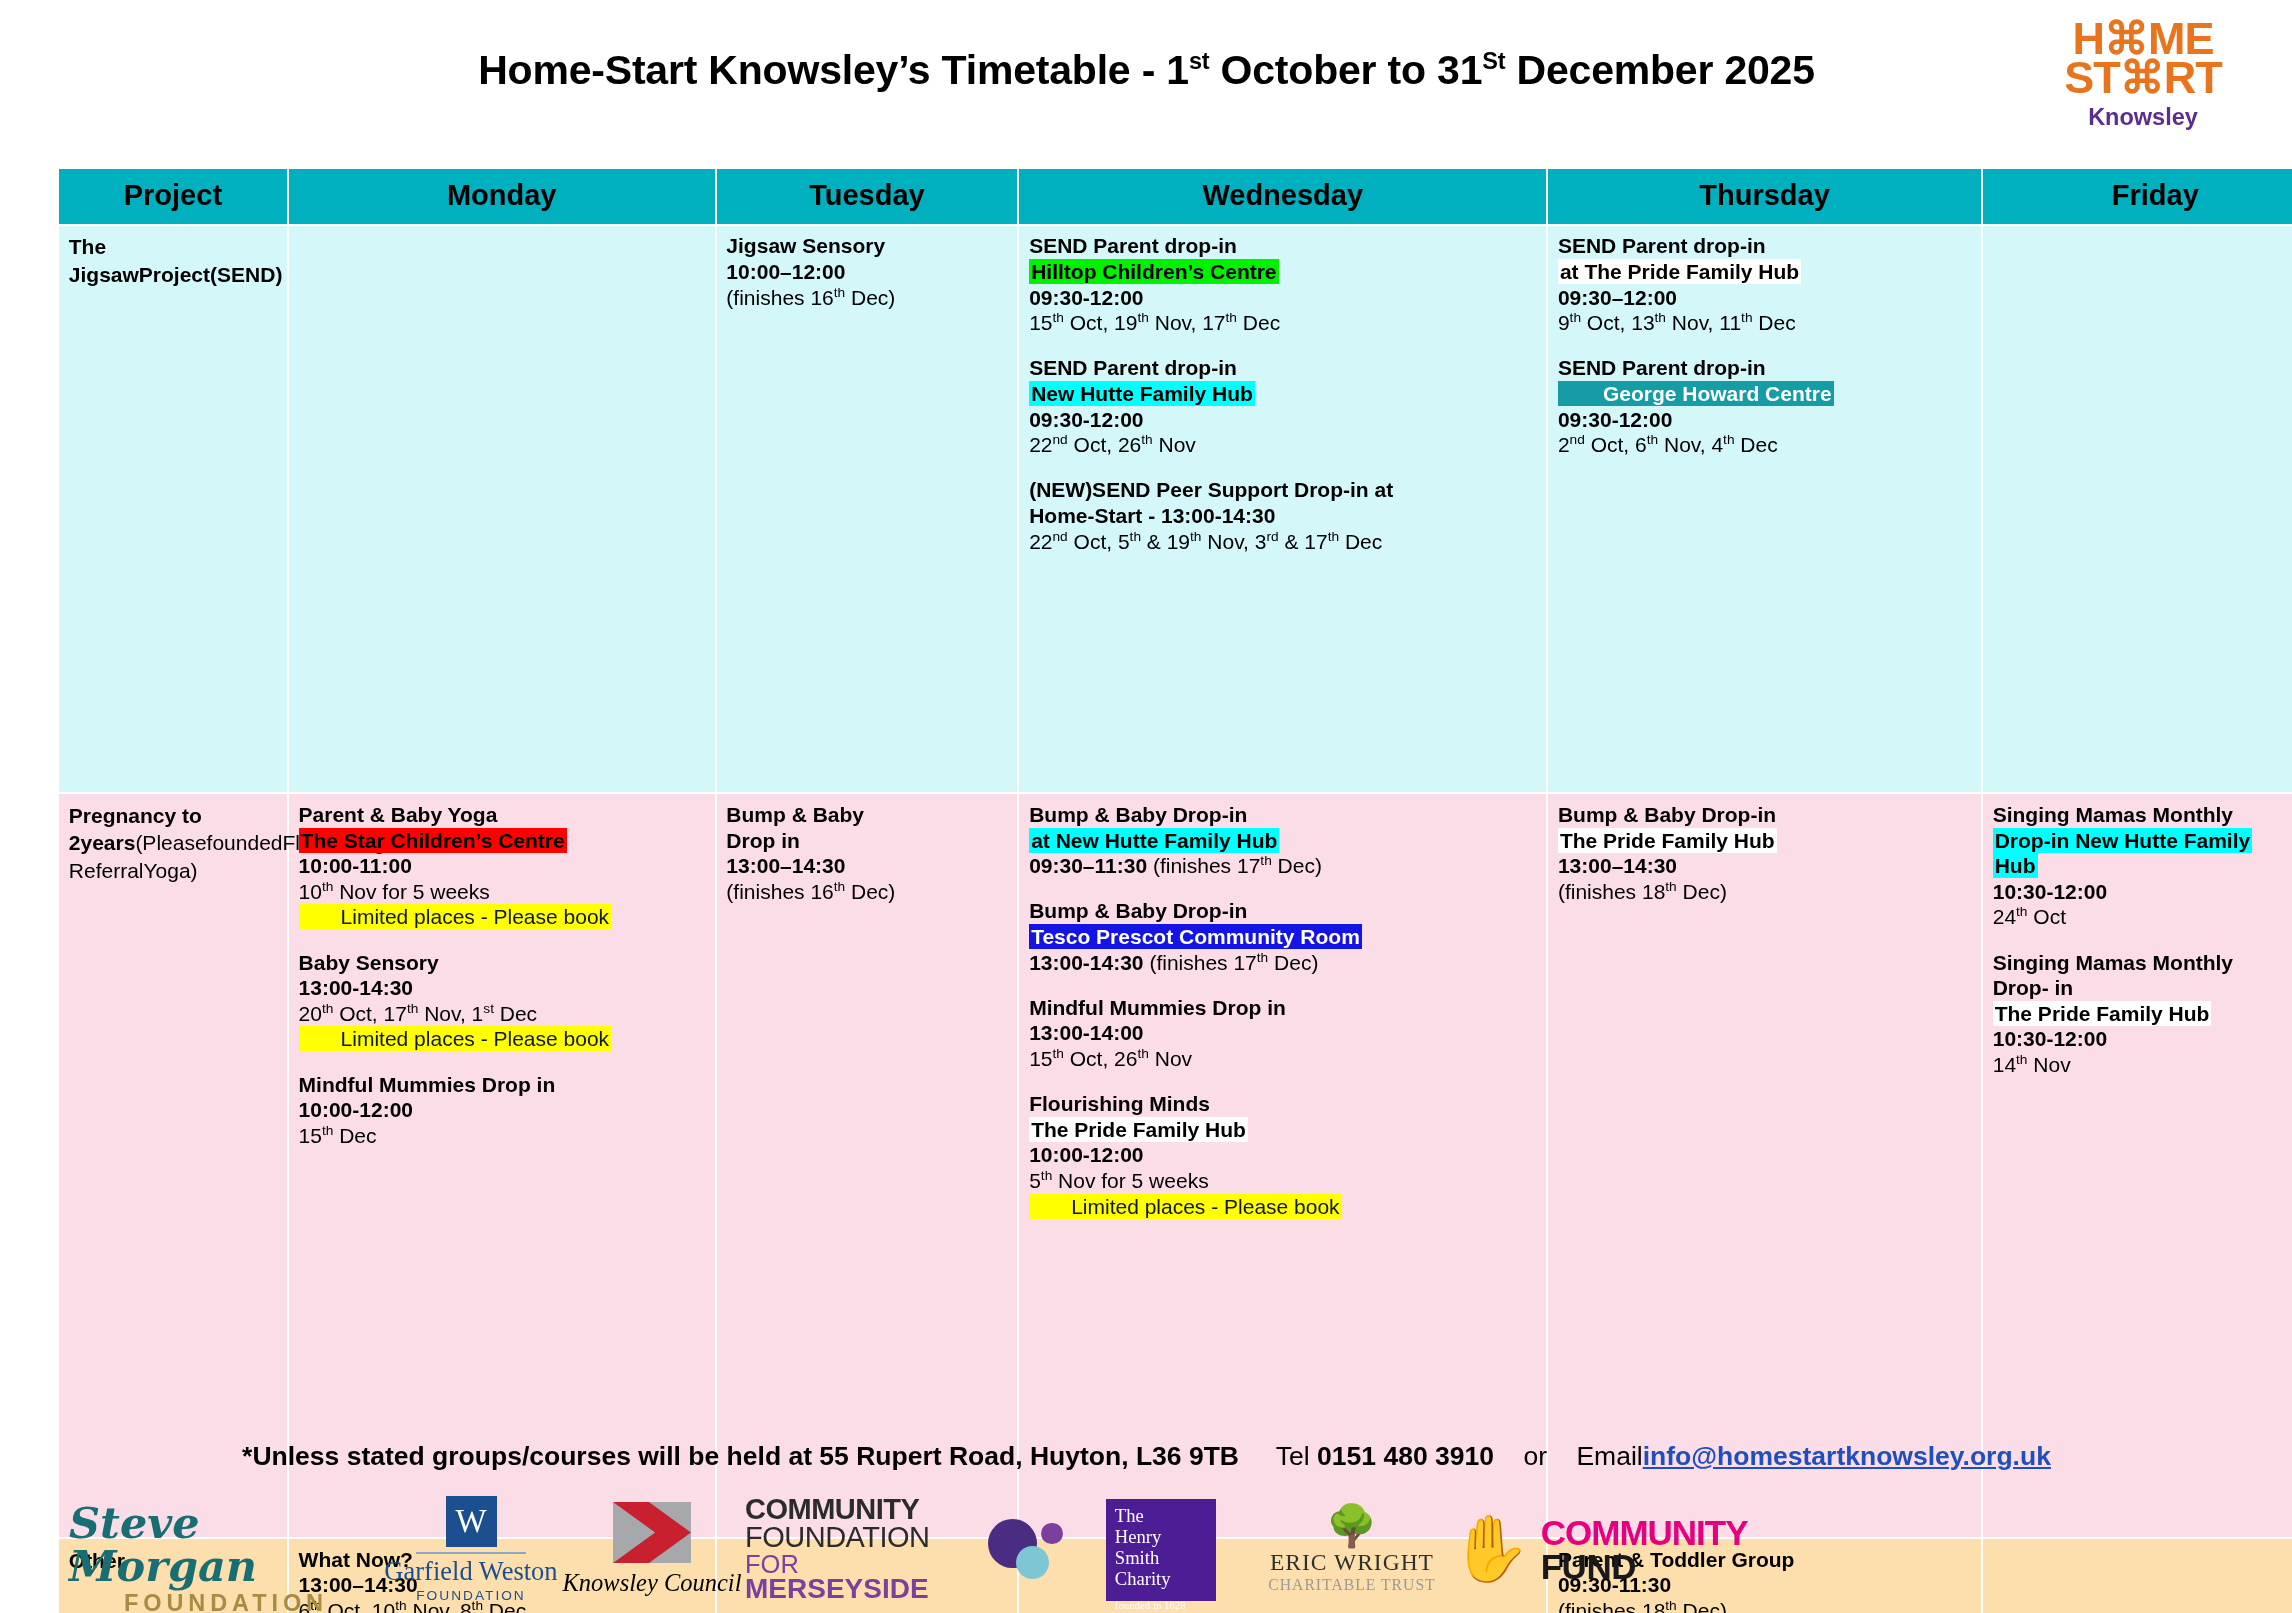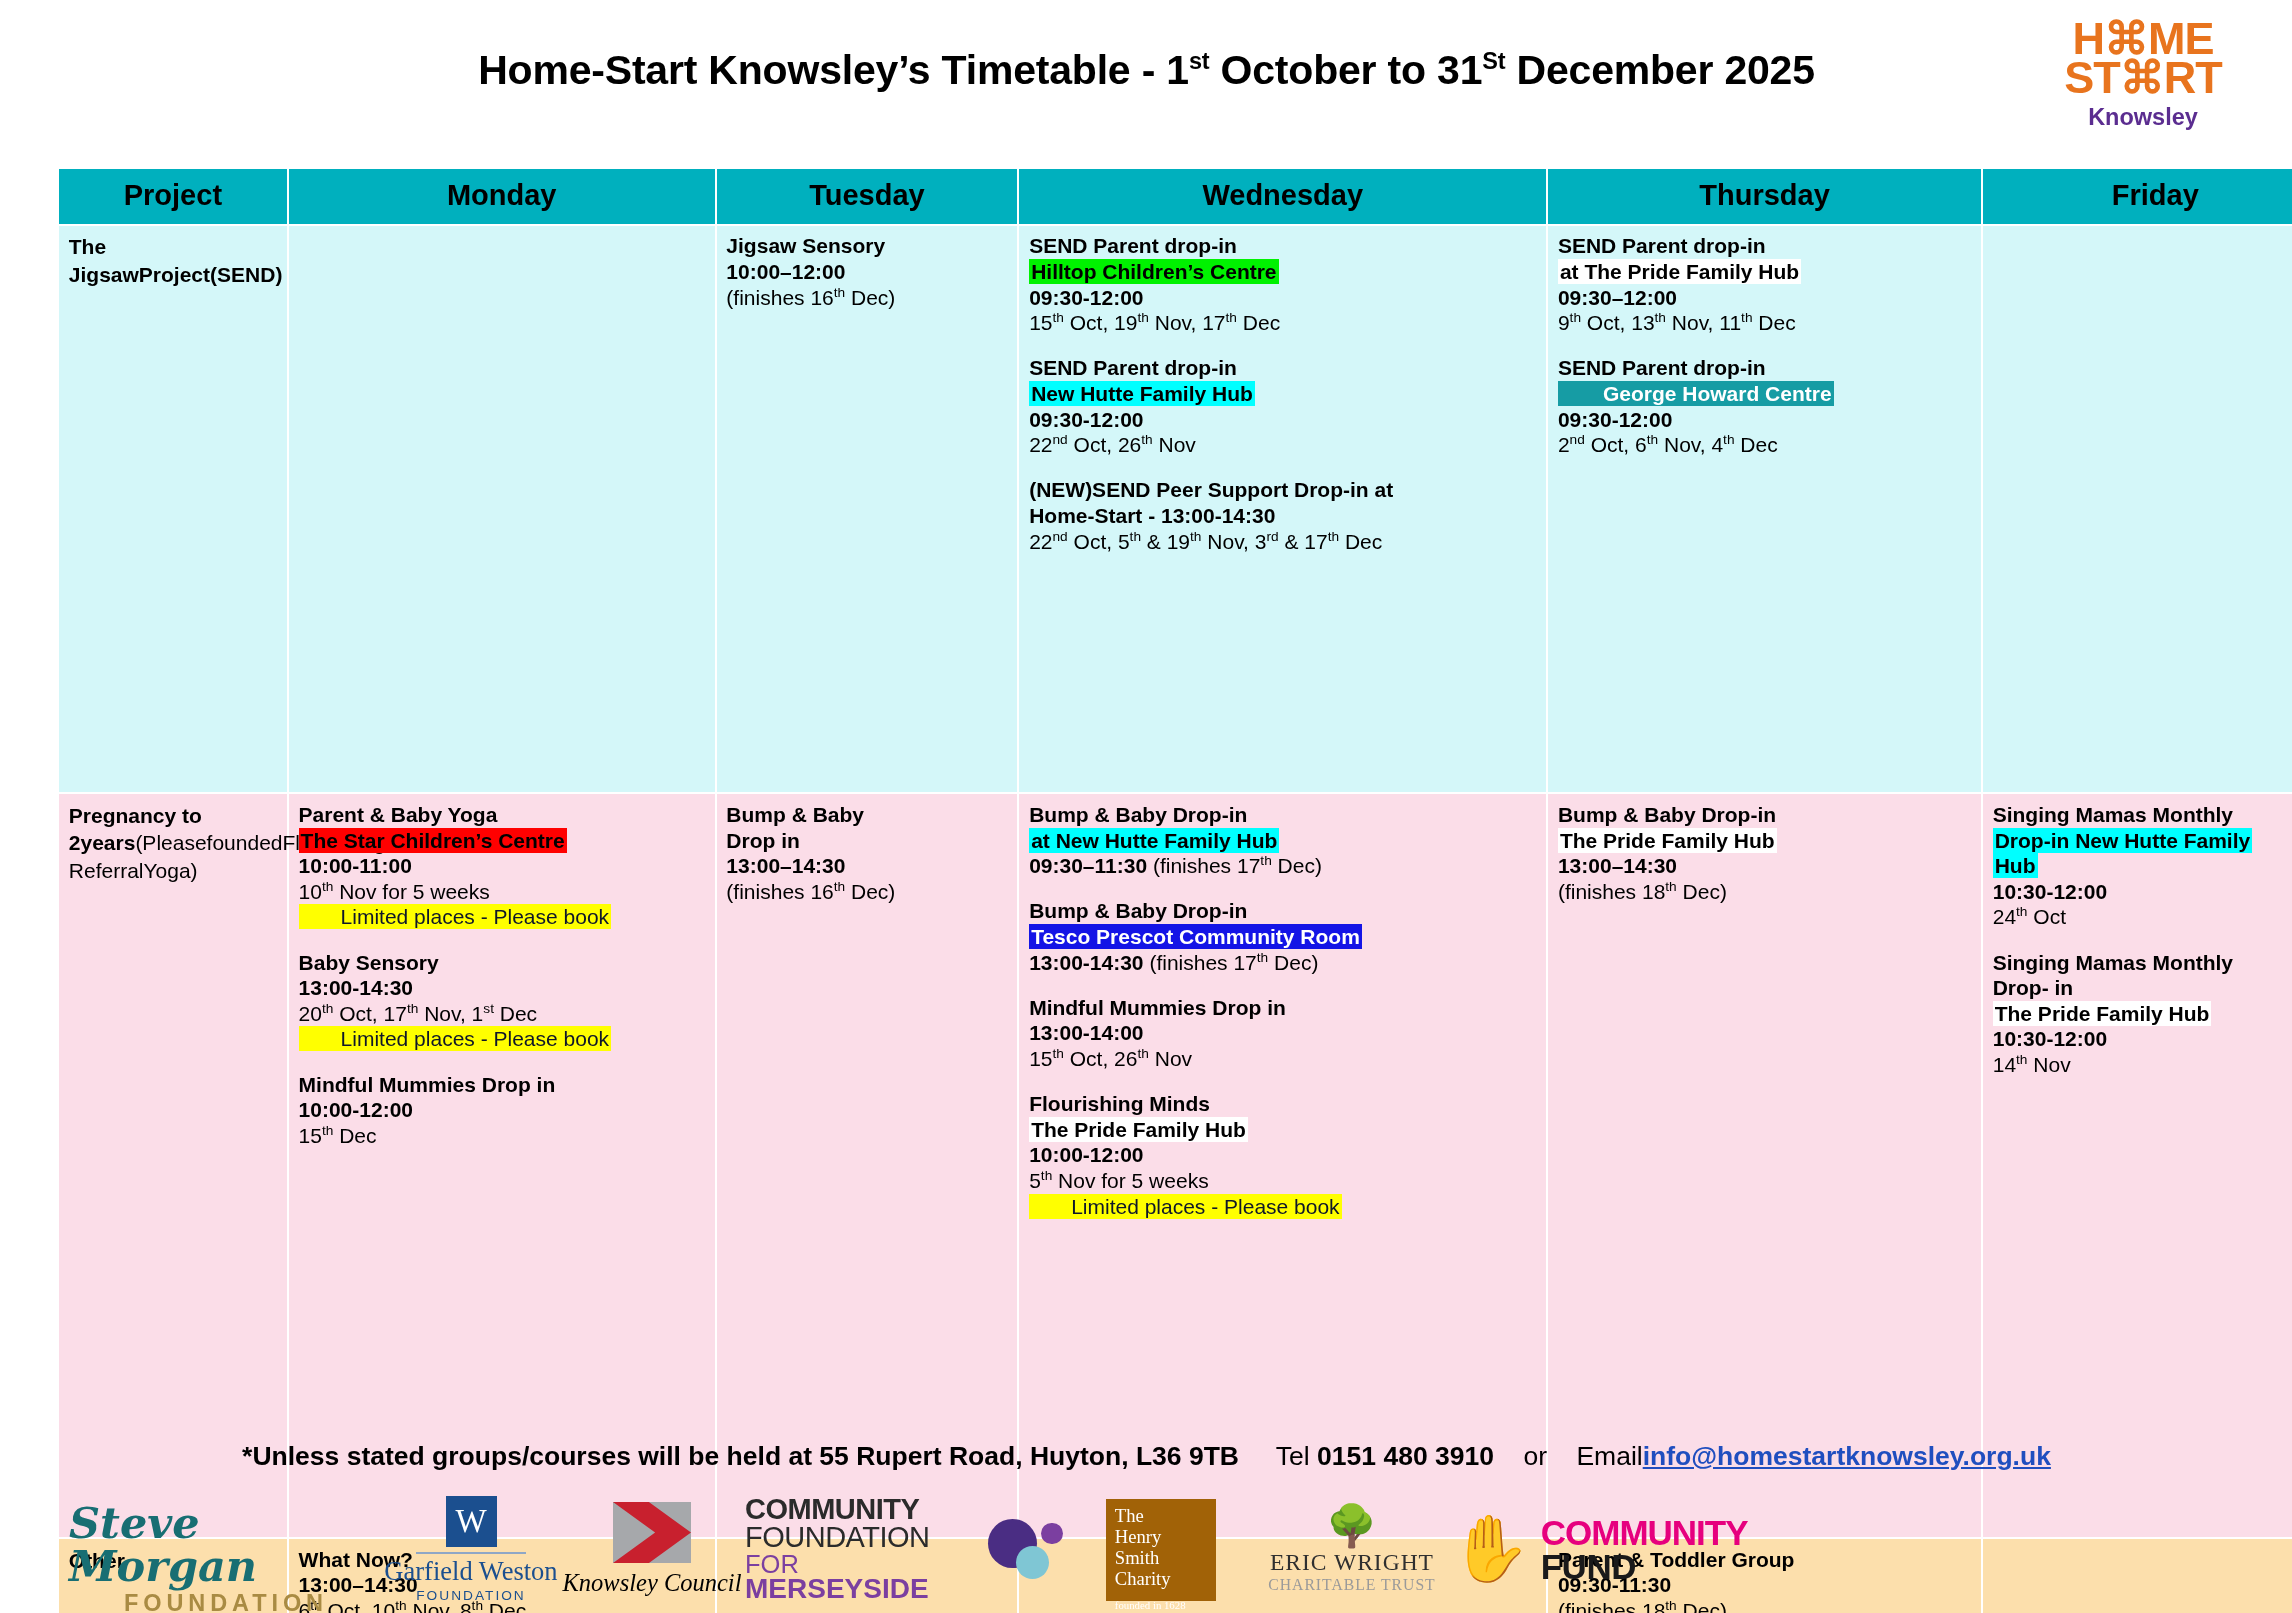--- a/index.html
+++ b/index.html
@@ -122,21 +122,21 @@
   .f-cfm .n2{font-size:29px;color:#2B2B2B;letter-spacing:-0.5px;}
   .f-cfm .n3{font-size:25.5px;color:#7B3FA0;}
   .f-cfm .n3 b{font-weight:bold;font-size:28px;}
   .f-cfm .dots{position:relative;width:82px;height:65px;margin-left:5.9px;}
   .f-cfm .d1{position:absolute;left:0;top:2px;width:49px;height:49px;border-radius:50%;background:#4A2D83;}
   .f-cfm .d2{position:absolute;left:27.4px;top:29px;width:33px;height:33px;border-radius:50%;background:#7FC6D4;}
   .f-cfm .d3{position:absolute;left:53px;top:5.9px;width:21.6px;height:21.6px;border-radius:50%;background:#7B3FA0;}
 
   
   .f-hsc{width:186px;}
-  .f-hsc .box{width:110px;height:102px;background:#a16207;color:#fff;padding:7.8px 8.8px;box-sizing:border-box;font-family:"Liberation Serif",serif;line-height:1.12;font-size:18.6px;}
+  .f-hsc .box{width:110px;height:102px;background:#4c1d95;color:#fff;padding:7.8px 8.8px;box-sizing:border-box;font-family:"Liberation Serif",serif;line-height:1.12;font-size:18.6px;}
   .f-hsc .box .sm{font-size:10.8px;margin-top:9.8px;}
 
   
   .f-ewt{width:196px;}
   .f-ewt .tree{font-size:41px;color:#2D5580;line-height:1;}
   .f-ewt .n1{font-family:"Liberation Serif",serif;font-size:23.5px;color:#2F2F2F;letter-spacing:1px;margin-top:2px;}
   .f-ewt .n2{font-family:"Liberation Serif",serif;font-size:15.7px;color:#9A9A9A;letter-spacing:1px;}
 
   
   .f-cf{width:323px;align-items:flex-start;}

